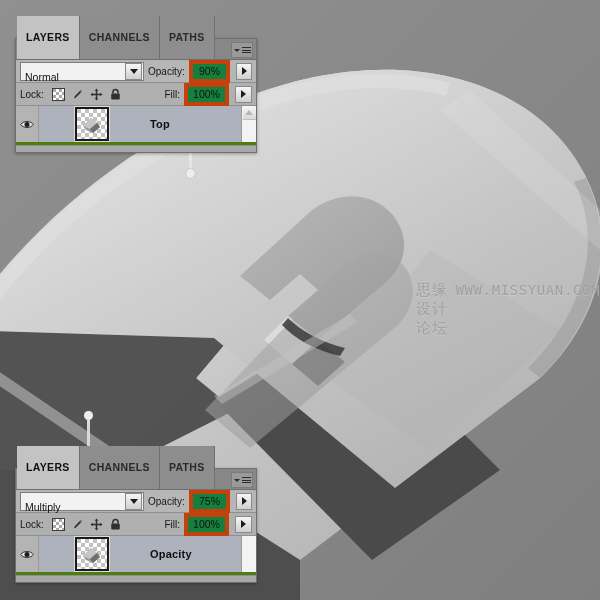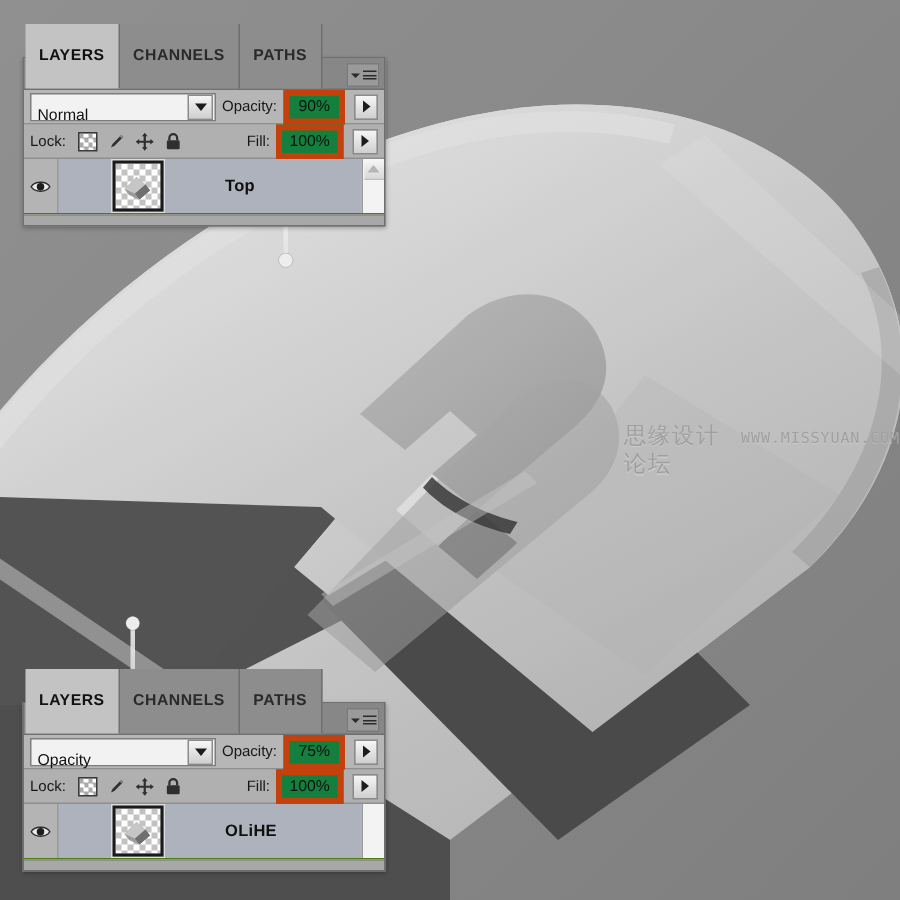--- a/index.html
+++ b/index.html
@@ -17,21 +17,21 @@
 
   
   .wm-center{
     position:absolute;left:416px;top:281px;
     display:flex;align-items:baseline;gap:7px;
     color:#a0a0a0; text-shadow:0 1px 0 rgba(255,255,255,.22);
     pointer-events:none;
     justify-content:flex-end;
   }
   .wm-cn{font-size:15px;letter-spacing:1px;font-family:"DejaVu Sans",sans-serif;}
-  .wm-url{font-size:10px;letter-spacing:.6px;font-family:"DejaVu Sans Mono",monospace;}
+  .wm-url{font-size:14px;letter-spacing:.6px;font-family:"DejaVu Sans Mono",monospace;}
 
   .logo{
     position:absolute;right:8px;bottom:6px;text-align:right;line-height:1.05;
   }
   .logo-cn{
     font-size:15px;font-weight:bold;color:#c8103c;letter-spacing:1px;
     font-family:"DejaVu Sans",sans-serif;
   }
   .logo-url{
     font-size:13px;font-weight:bold;color:#2d2d2d;letter-spacing:.2px;
@@ -168,21 +168,21 @@
     border:1px solid #3a3a3a;
     width:11px;height:11px;
   }
 
   
   .layer-list{background:#b4b4b4;}
   .layer-row{
     display:flex;align-items:center;
     height:36px;
     background:#aeb2bd;
-    border-bottom:1px solid #4d7c0f;
+    border-bottom:3px solid #4d7c0f;
     cursor:default;
     gap:32px;
   }
   .eye-cell{
     width:22px;height:100%;
     display:flex;align-items:center;justify-content:center;
     border-right:1px solid #9a9a9a;
     background:#b4b4b4;
   }
   .thumb{
@@ -473,21 +473,21 @@
         <span class="bars">
             <i></i>
             <i></i>
             <i></i>
           </span>
       </div>
     </div>
 
     <div class="row row-blend">
       <div class="blend-select">
-        <span class="val">Opacity</span>
+        <span class="val">Multiply</span>
         <span class="caret">
             <i class="caret-glyph"></i>
           </span>
       </div>
       <span class="field-label">Opacity:</span>
       <div class="num-box">75%</div>
       <div class="spin-btn">
           <i class="spin-glyph"></i>
         </div>
     </div>
@@ -524,20 +524,20 @@
             <circle cx="7" cy="5.5" r="2.5" fill="#1d1d1d"></circle>
           </svg>
         </div>
         <div class="thumb">
           <svg width="30" height="30" viewBox="0 0 30 30">
             <path d="M6 17 L14 9 L20 14 L23 18 L16 24 L9 21 Z" fill="#9a9a9a"></path>
             <path d="M6 17 L14 9 L20 14 L13 20 Z" fill="#c6c6c6"></path>
             <path d="M13 20 L20 14 L23 18 L16 24 Z" fill="#6f6f6f"></path>
           </svg>
         </div>
-        <span class="layer-name">OLiHE</span>
+        <span class="layer-name">Opacity</span>
         <div class="list-scroll"></div>
       </div>
     </div>
     <div class="panel-foot"></div>
   </div>
 
 </div>
 
 </body></html>

